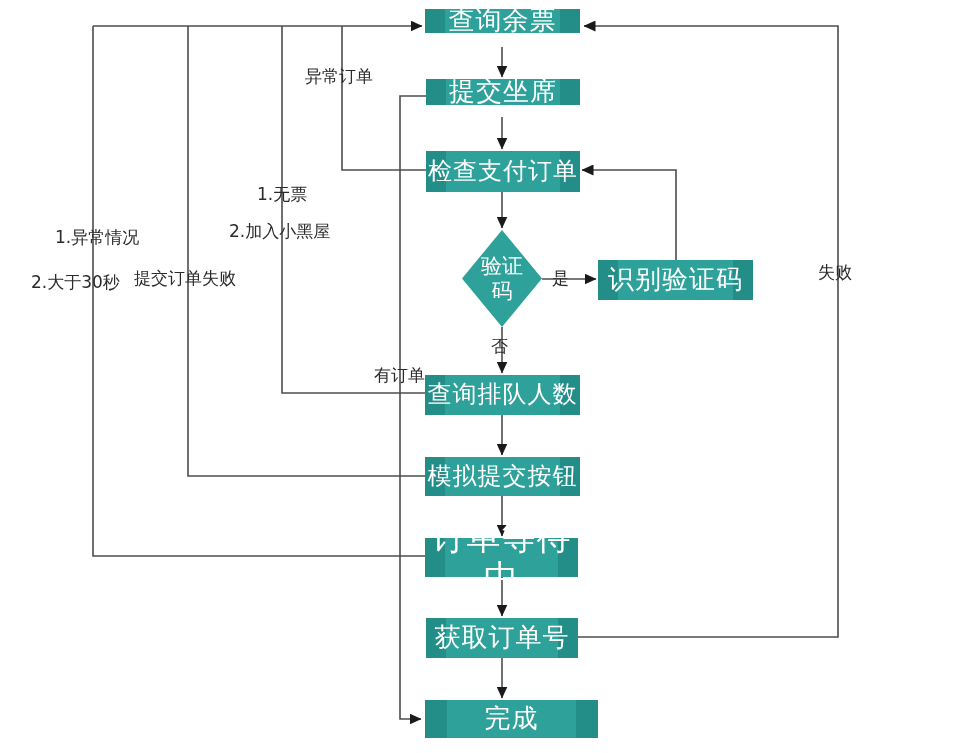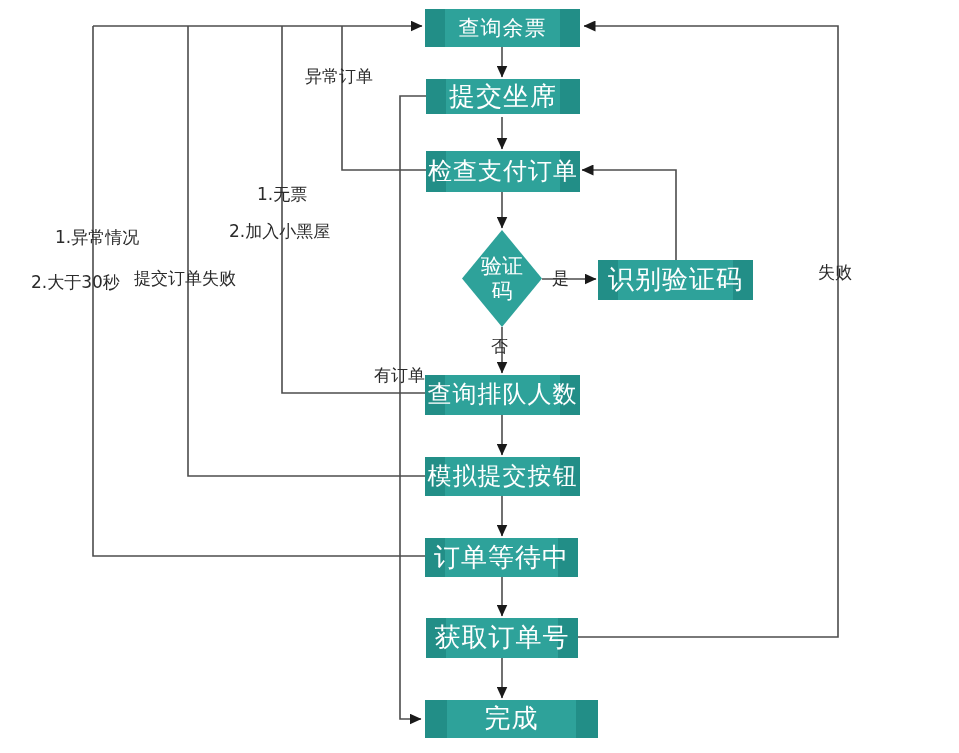--- a/index.html
+++ b/index.html
@@ -66,29 +66,29 @@
       <polyline points="542,279 596,279" fill="none" stroke="#4d4d4d" stroke-width="1.6" marker-end="url(#arrowhead)"></polyline>
       <polyline points="676,260 676,170 582,170" fill="none" stroke="#4d4d4d" stroke-width="1.6" marker-end="url(#arrowhead)"></polyline>
       <polyline points="502,327 502,373" fill="none" stroke="#4d4d4d" stroke-width="1.6" marker-end="url(#arrowhead)"></polyline>
       <polyline points="502,415 502,455" fill="none" stroke="#4d4d4d" stroke-width="1.6" marker-end="url(#arrowhead)"></polyline>
       <polyline points="502,496 502,536" fill="none" stroke="#4d4d4d" stroke-width="1.6" marker-end="url(#arrowhead)"></polyline>
       <polyline points="502,577 502,616" fill="none" stroke="#4d4d4d" stroke-width="1.6" marker-end="url(#arrowhead)"></polyline>
       <polyline points="502,658 502,698" fill="none" stroke="#4d4d4d" stroke-width="1.6" marker-end="url(#arrowhead)"></polyline>
       <polyline points="578,637 838,637 838,26 584,26" fill="none" stroke="#4d4d4d" stroke-width="1.6" marker-end="url(#arrowhead)"></polyline>
       <polyline points="426,96 400,96 400,719 421,719" fill="none" stroke="#4d4d4d" stroke-width="1.6" marker-end="url(#arrowhead)"></polyline>
     </svg>
-    <div class="node" style="left: 425px; top: 9px; width: 155px; height: 38px; color: rgb(255, 255, 255); background: linear-gradient(90deg, rgb(34, 142, 135) 0%, rgb(34, 142, 135) 13%, rgb(46, 162, 154) 13%, rgb(46, 162, 154) 87%, rgb(34, 142, 135) 87%, rgb(34, 142, 135) 100%); font-size: 21px;">查询余票</div>
-    <div class="node" style="left: 426px; top: 79px; width: 154px; height: 35px; color: rgb(255, 255, 255); background: linear-gradient(90deg, rgb(34, 142, 135) 0%, rgb(34, 142, 135) 13%, rgb(46, 162, 154) 13%, rgb(46, 162, 154) 87%, rgb(34, 142, 135) 87%, rgb(34, 142, 135) 100%); font-size: 26px;">提交坐席</div>
+    <div class="node" style="left: 425px; top: 9px; width: 155px; height: 24px; color: rgb(255, 255, 255); background: linear-gradient(90deg, rgb(34, 142, 135) 0%, rgb(34, 142, 135) 13%, rgb(46, 162, 154) 13%, rgb(46, 162, 154) 87%, rgb(34, 142, 135) 87%, rgb(34, 142, 135) 100%); font-size: 26px;">查询余票</div>
+    <div class="node" style="left: 426px; top: 79px; width: 154px; height: 26px; color: rgb(255, 255, 255); background: linear-gradient(90deg, rgb(34, 142, 135) 0%, rgb(34, 142, 135) 13%, rgb(46, 162, 154) 13%, rgb(46, 162, 154) 87%, rgb(34, 142, 135) 87%, rgb(34, 142, 135) 100%); font-size: 26px;">提交坐席</div>
     <div class="node" style="left: 426px; top: 151px; width: 154px; height: 41px; color: rgb(255, 255, 255); background: linear-gradient(90deg, rgb(34, 142, 135) 0%, rgb(34, 142, 135) 13%, rgb(46, 162, 154) 13%, rgb(46, 162, 154) 87%, rgb(34, 142, 135) 87%, rgb(34, 142, 135) 100%); font-size: 24px; text-align: right;">检查支付订单</div>
     <div class="node diamond" style="left: 462px; top: 230px; width: 80px; height: 97px; color: rgb(255, 255, 255); background: rgb(46, 162, 154); clip-path: polygon(50% 0%, 100% 50%, 50% 100%, 0% 50%); font-size: 21px;">验证
 码</div>
     <div class="node" style="left: 598px; top: 260px; width: 155px; height: 40px; color: rgb(255, 255, 255); background: linear-gradient(90deg, rgb(34, 142, 135) 0%, rgb(34, 142, 135) 13%, rgb(46, 162, 154) 13%, rgb(46, 162, 154) 87%, rgb(34, 142, 135) 87%, rgb(34, 142, 135) 100%); font-size: 26px; font-family: Liberation Serif, serif;">识别验证码</div>
     <div class="node" style="left: 425px; top: 375px; width: 155px; height: 40px; color: rgb(255, 255, 255); background: linear-gradient(90deg, rgb(34, 142, 135) 0%, rgb(34, 142, 135) 13%, rgb(46, 162, 154) 13%, rgb(46, 162, 154) 87%, rgb(34, 142, 135) 87%, rgb(34, 142, 135) 100%); font-size: 24px;">查询排队人数</div>
     <div class="node" style="left: 425px; top: 457px; width: 155px; height: 39px; color: rgb(255, 255, 255); background: linear-gradient(90deg, rgb(34, 142, 135) 0%, rgb(34, 142, 135) 13%, rgb(46, 162, 154) 13%, rgb(46, 162, 154) 87%, rgb(34, 142, 135) 87%, rgb(34, 142, 135) 100%); font-size: 24px;">模拟提交按钮</div>
-    <div class="node" style="left: 425px; top: 538px; width: 153px; height: 39px; color: rgb(255, 255, 255); background: linear-gradient(90deg, rgb(34, 142, 135) 0%, rgb(34, 142, 135) 13%, rgb(46, 162, 154) 13%, rgb(46, 162, 154) 87%, rgb(34, 142, 135) 87%, rgb(34, 142, 135) 100%); font-size: 26px;">订单等待中</div>
+    <div class="node" style="left: 425px; top: 538px; width: 153px; height: 39px; color: rgb(255, 255, 255); background: linear-gradient(90deg, rgb(34, 142, 135) 0%, rgb(34, 142, 135) 13%, rgb(46, 162, 154) 13%, rgb(46, 162, 154) 87%, rgb(34, 142, 135) 87%, rgb(34, 142, 135) 100%); font-size: 34px;">订单等待中</div>
     <div class="node" style="left: 426px; top: 618px; width: 152px; height: 40px; color: rgb(255, 255, 255); background: linear-gradient(90deg, rgb(34, 142, 135) 0%, rgb(34, 142, 135) 13%, rgb(46, 162, 154) 13%, rgb(46, 162, 154) 87%, rgb(34, 142, 135) 87%, rgb(34, 142, 135) 100%); font-size: 26px;">获取订单号</div>
     <div class="node" style="left: 425px; top: 700px; width: 173px; height: 38px; color: rgb(255, 255, 255); background: linear-gradient(90deg, rgb(34, 142, 135) 0%, rgb(34, 142, 135) 13%, rgb(46, 162, 154) 13%, rgb(46, 162, 154) 87%, rgb(34, 142, 135) 87%, rgb(34, 142, 135) 100%); font-size: 26px;">完成</div>
     <div class="edge-label" style="left: 305px; top: 66px; color: rgb(43, 43, 43);">异常订单</div>
     <div class="edge-label" style="left: 257px; top: 184px; color: rgb(43, 43, 43);">1.无票</div>
     <div class="edge-label" style="left: 229px; top: 221px; color: rgb(43, 43, 43);">2.加入小黑屋</div>
     <div class="edge-label" style="left: 55px; top: 227px; color: rgb(43, 43, 43);">1.异常情况</div>
     <div class="edge-label" style="left: 31px; top: 272px; color: rgb(43, 43, 43);">2.大于30秒</div>
     <div class="edge-label" style="left: 134px; top: 268px; color: rgb(43, 43, 43);">提交订单失败</div>
     <div class="edge-label" style="left: 374px; top: 365px; color: rgb(43, 43, 43);">有订单</div>
     <div class="edge-label" style="left: 552px; top: 268px; color: rgb(43, 43, 43);">是</div>

